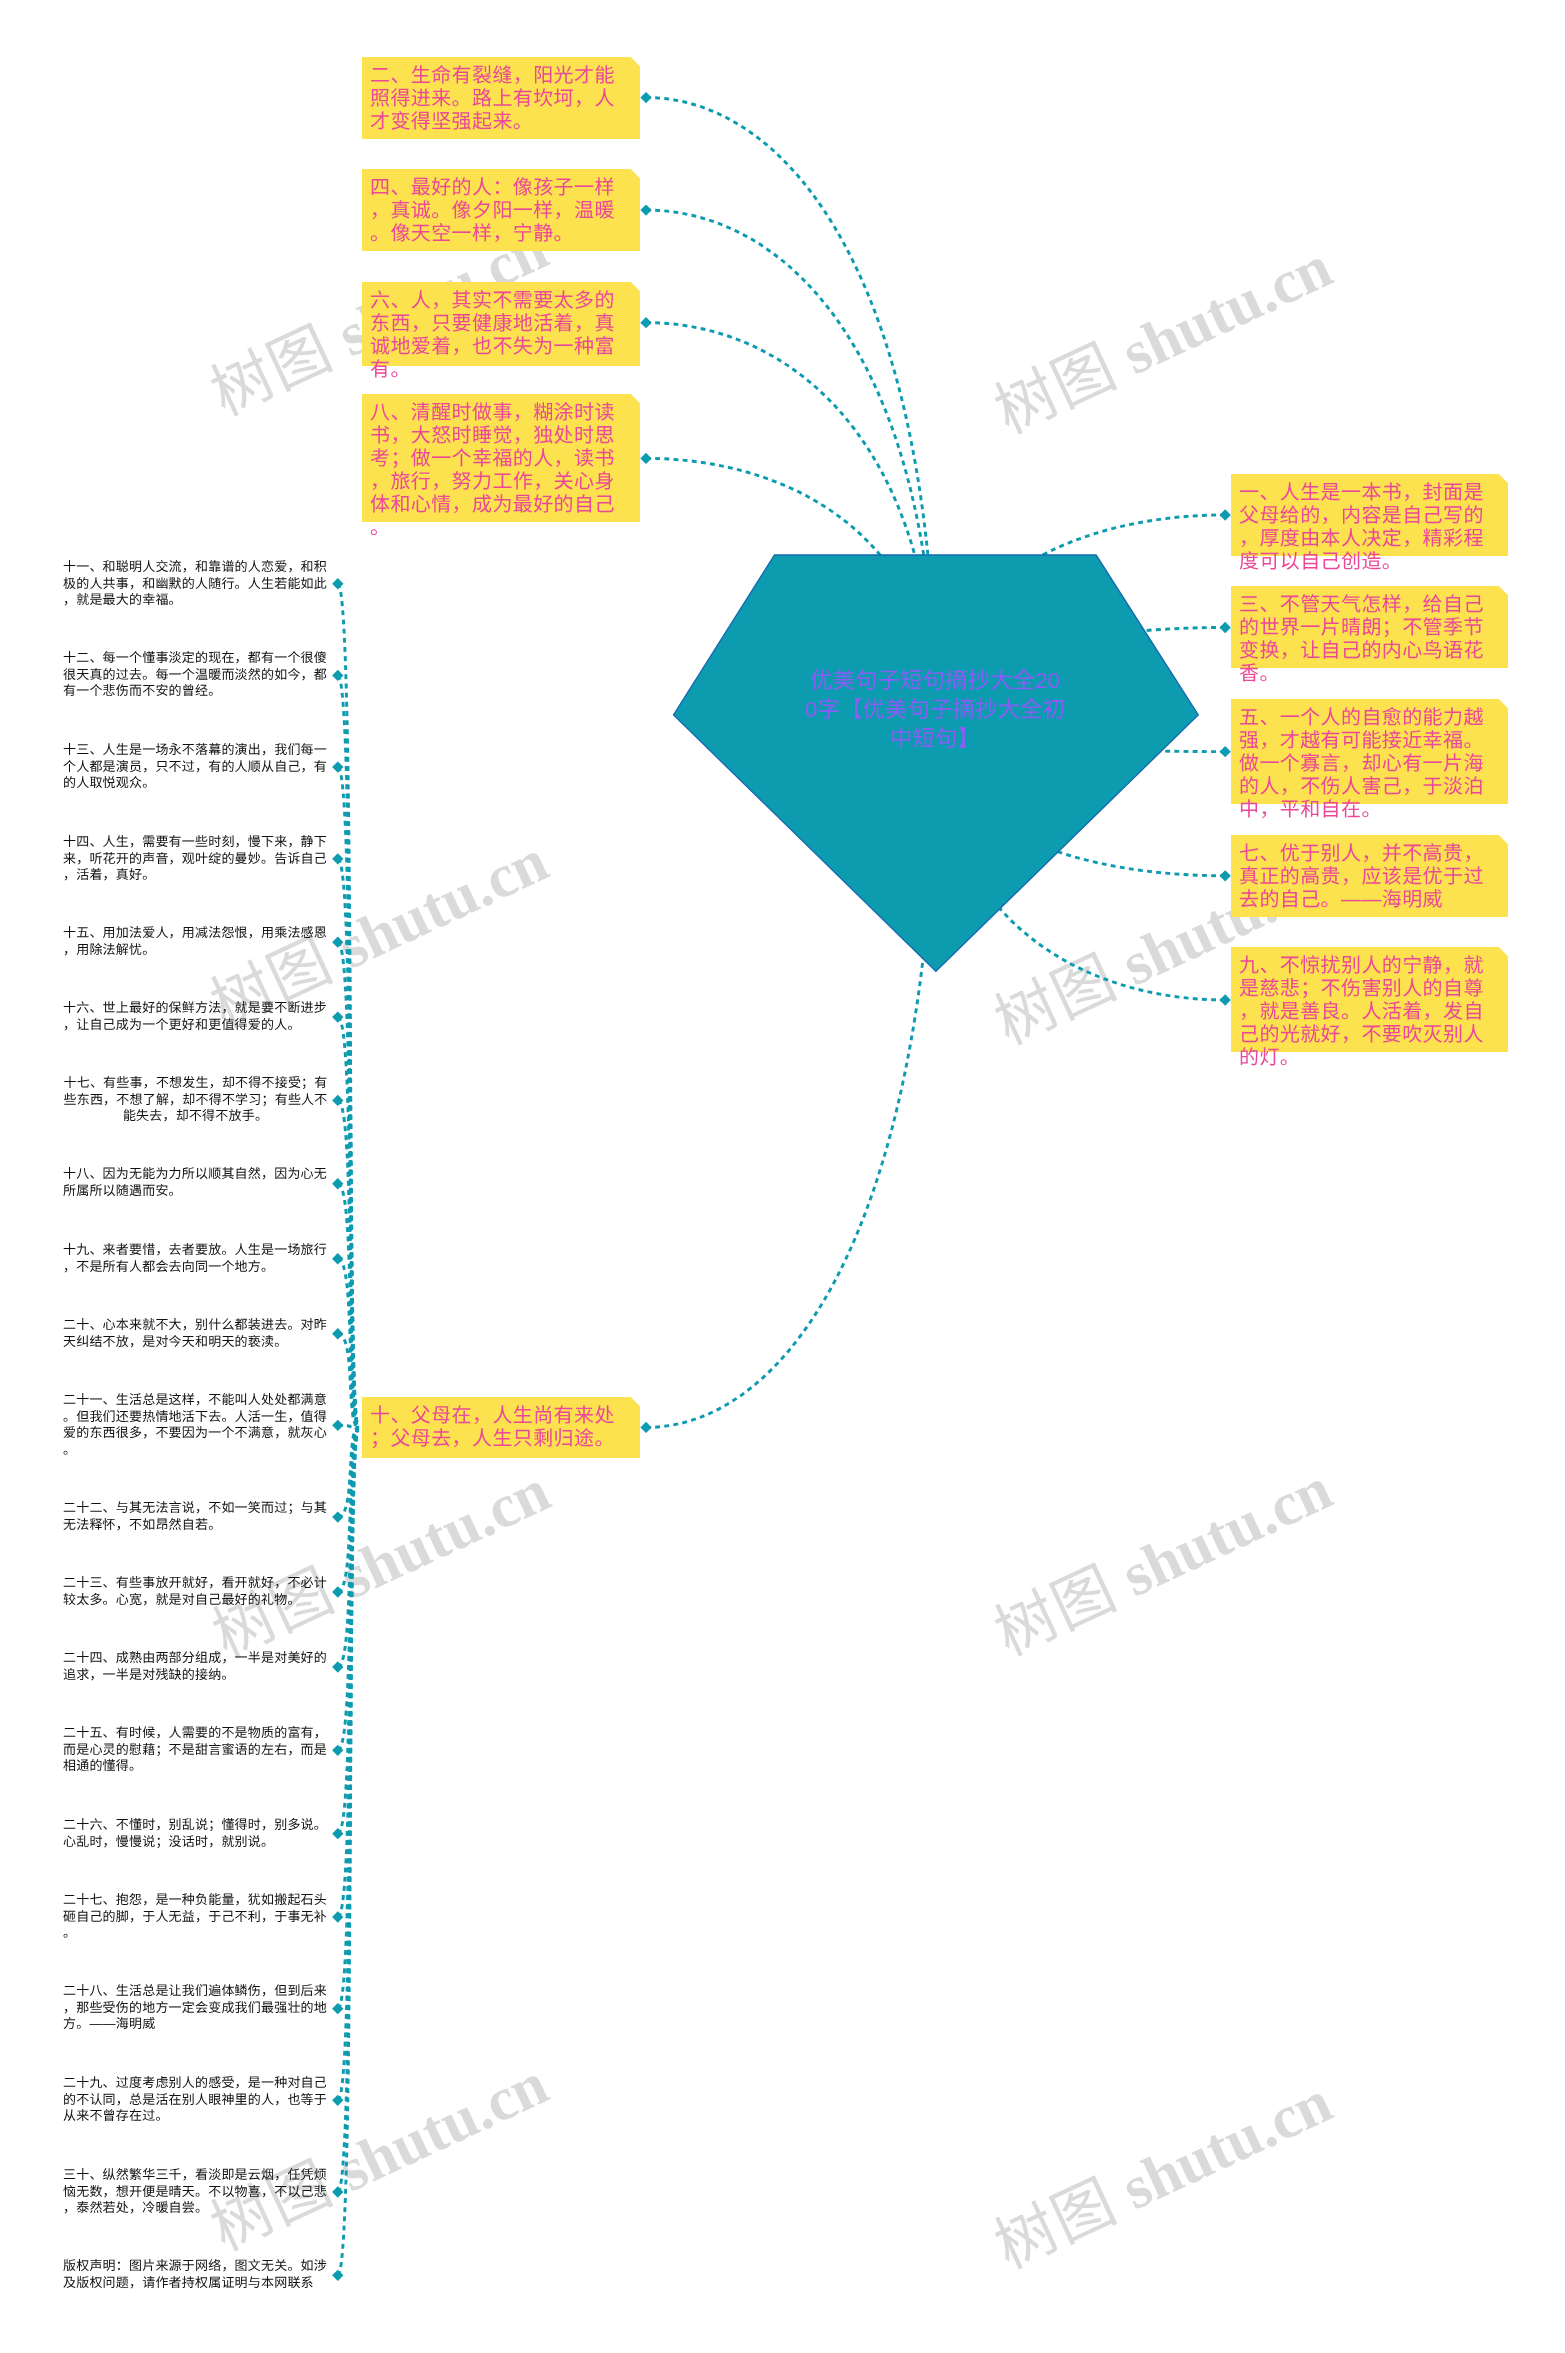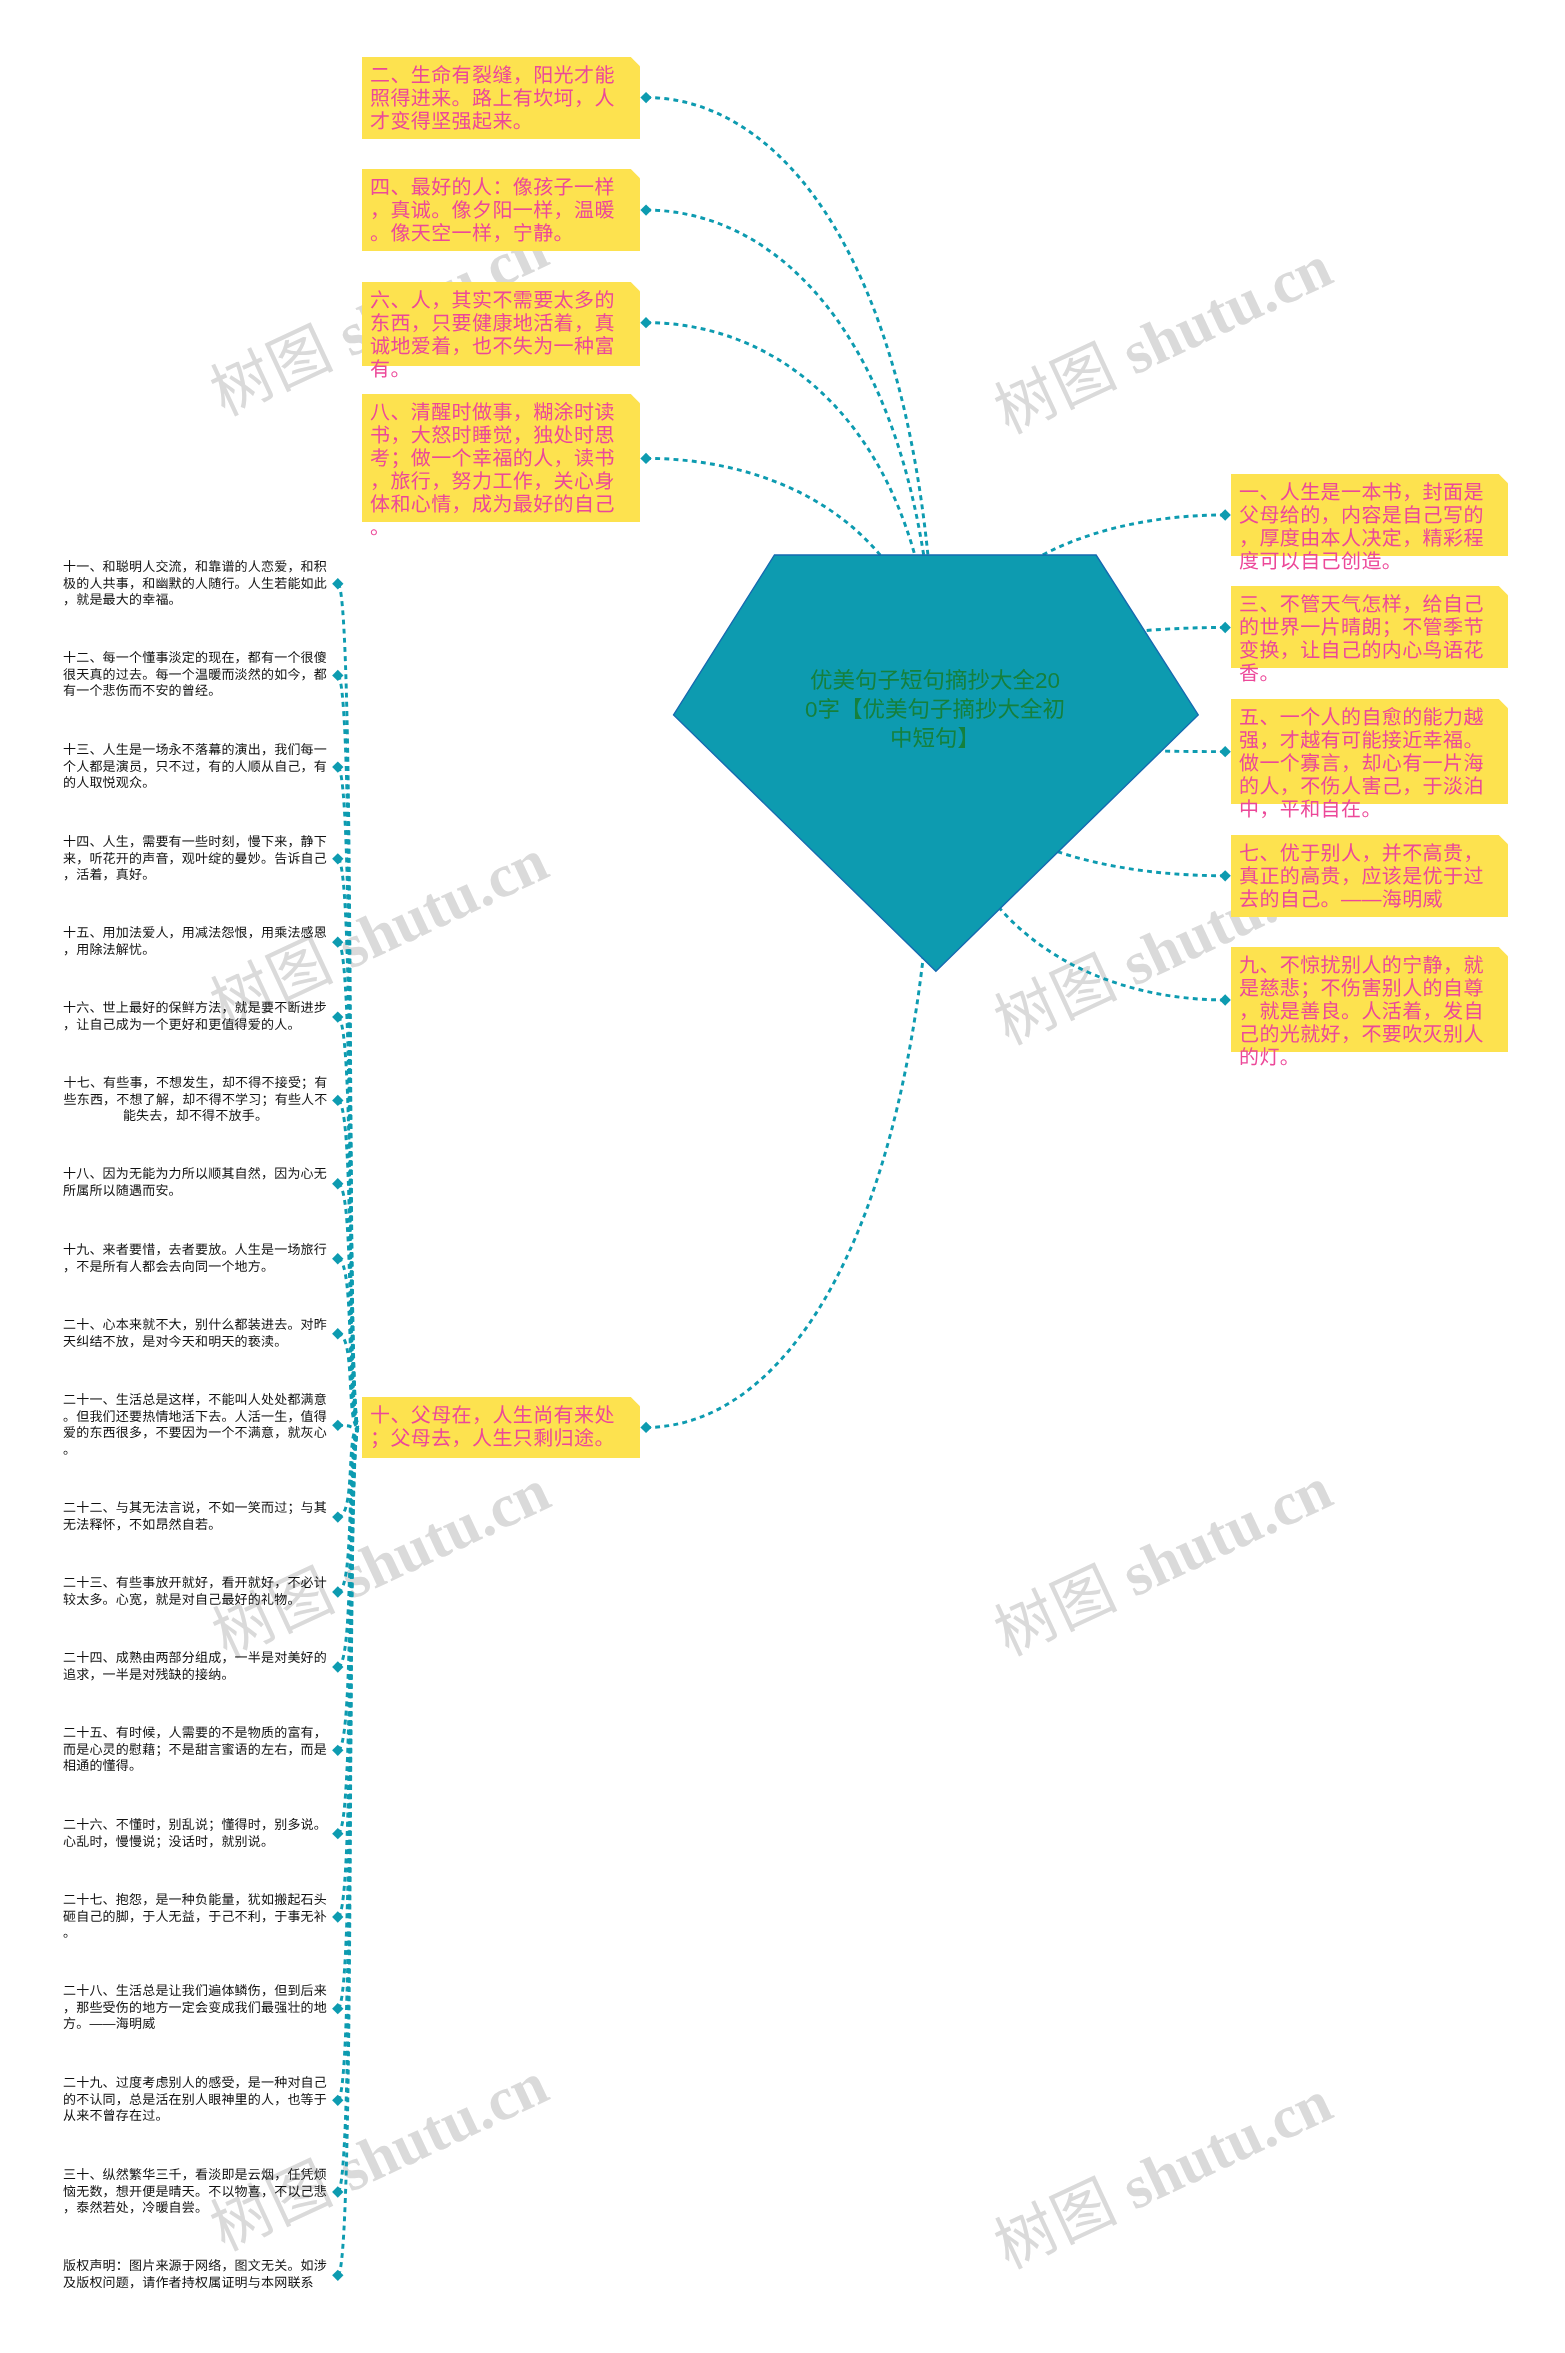--- a/index.html
+++ b/index.html
@@ -14,21 +14,21 @@
 .wm .cjk{font-weight:400;letter-spacing:1.2px;}
 .wm .lat{font-weight:700;}
 #link-layer{z-index:2;}
 #node-layer{z-index:3;}
 .ynode{position:absolute;box-sizing:border-box;}
 .ybg{position:absolute;left:0;top:0;width:100%;height:100%;background:#fde24f;}
 .ytext{position:absolute;left:8px;width:257px;top:7.3px;color:#ec4899;
  font-size:20px;line-height:23px;letter-spacing:0.4px;word-break:break-all;line-break:anywhere;white-space:normal;}
 .lnode{position:absolute;color:#111;font-size:13px;line-height:16.7px;letter-spacing:0.2px;
  width:265px;word-break:break-all;line-break:anywhere;}
-#center-label{position:absolute;color:#15803d;text-align:center;
+#center-label{position:absolute;color:#8b5cf6;text-align:center;
  font-size:22.5px;line-height:29px;word-break:break-all;line-break:anywhere;}
 </style>
 </head>
 <body>
 
 <div id="stage">
 <div id="wm-layer" class="layer">
 <div class="wm" style="left:194px;top:352px;font-size:61px;transform:rotate(-25deg);"><span class="cjk">树图</span><span class="lat"> shutu.cn</span></div>
 <div class="wm" style="left:978px;top:370px;font-size:61px;transform:rotate(-25deg);"><span class="cjk">树图</span><span class="lat"> shutu.cn</span></div>
 <div class="wm" style="left:194px;top:964px;font-size:61px;transform:rotate(-25deg);"><span class="cjk">树图</span><span class="lat"> shutu.cn</span></div>

